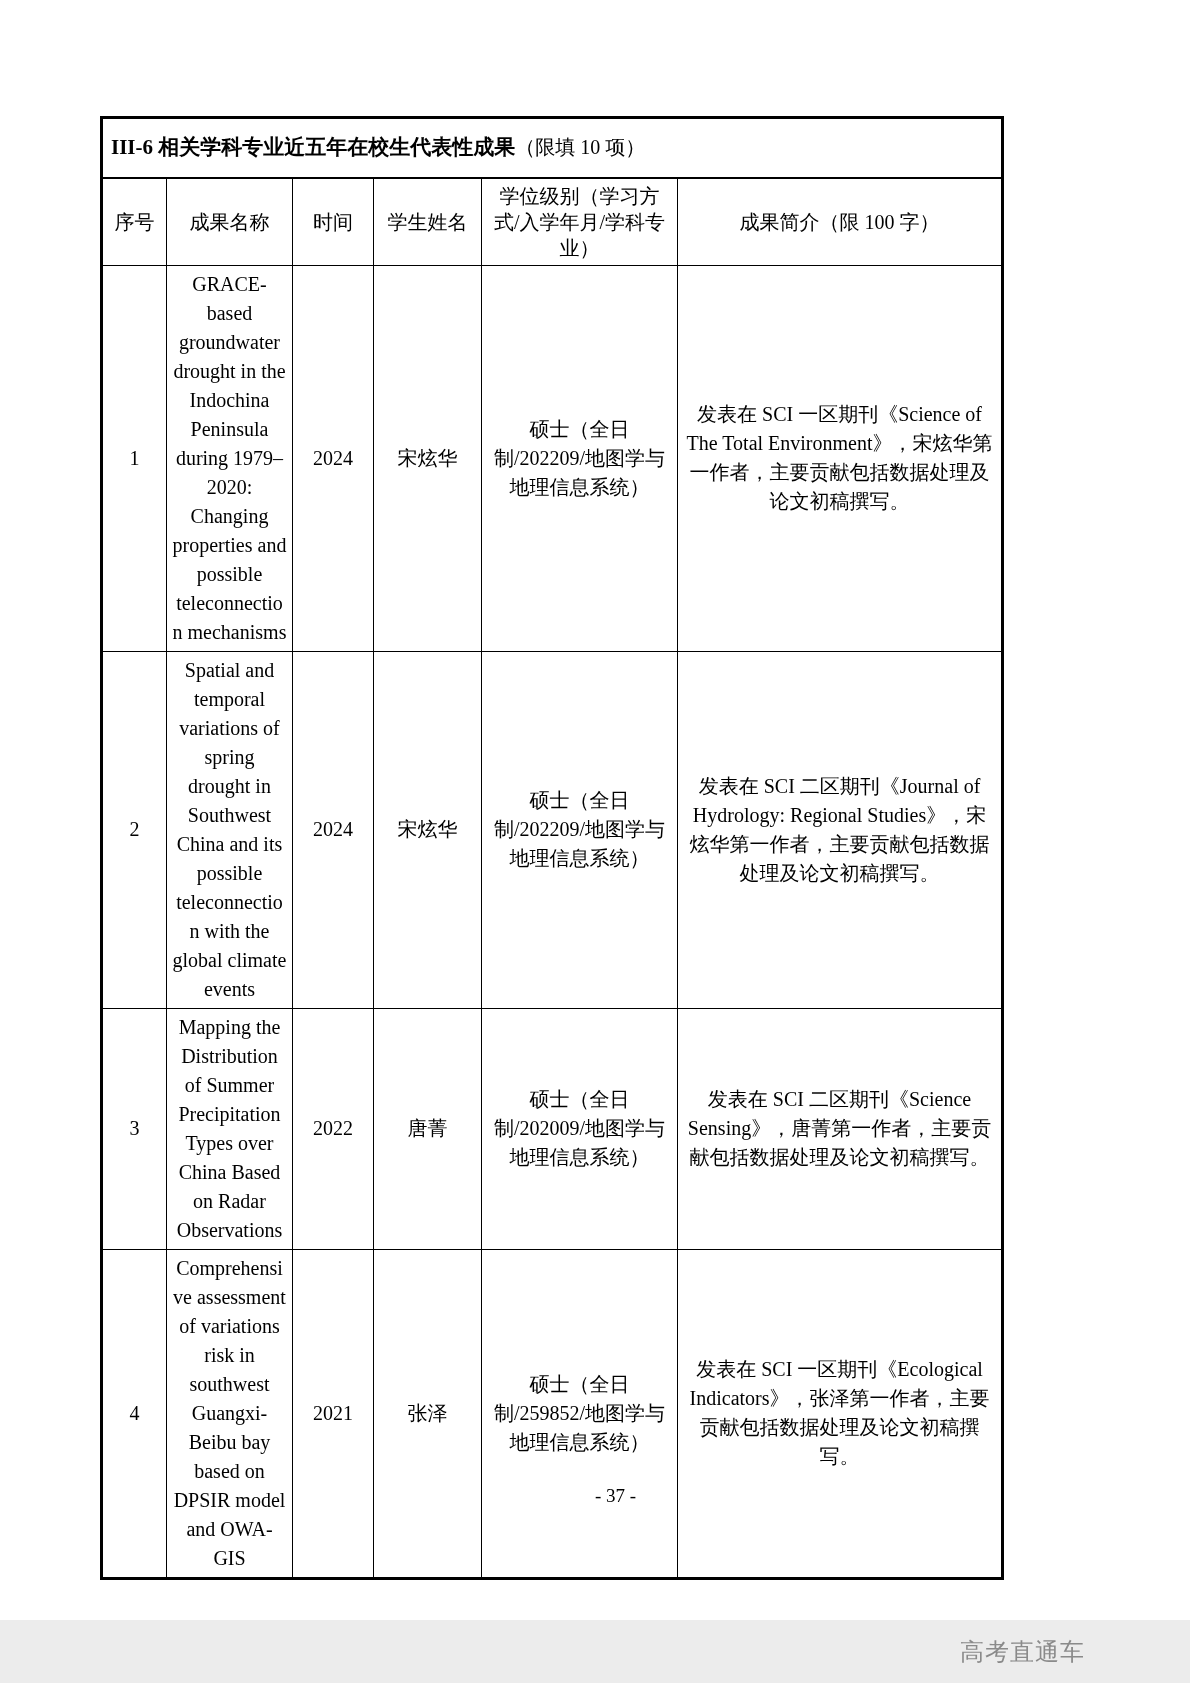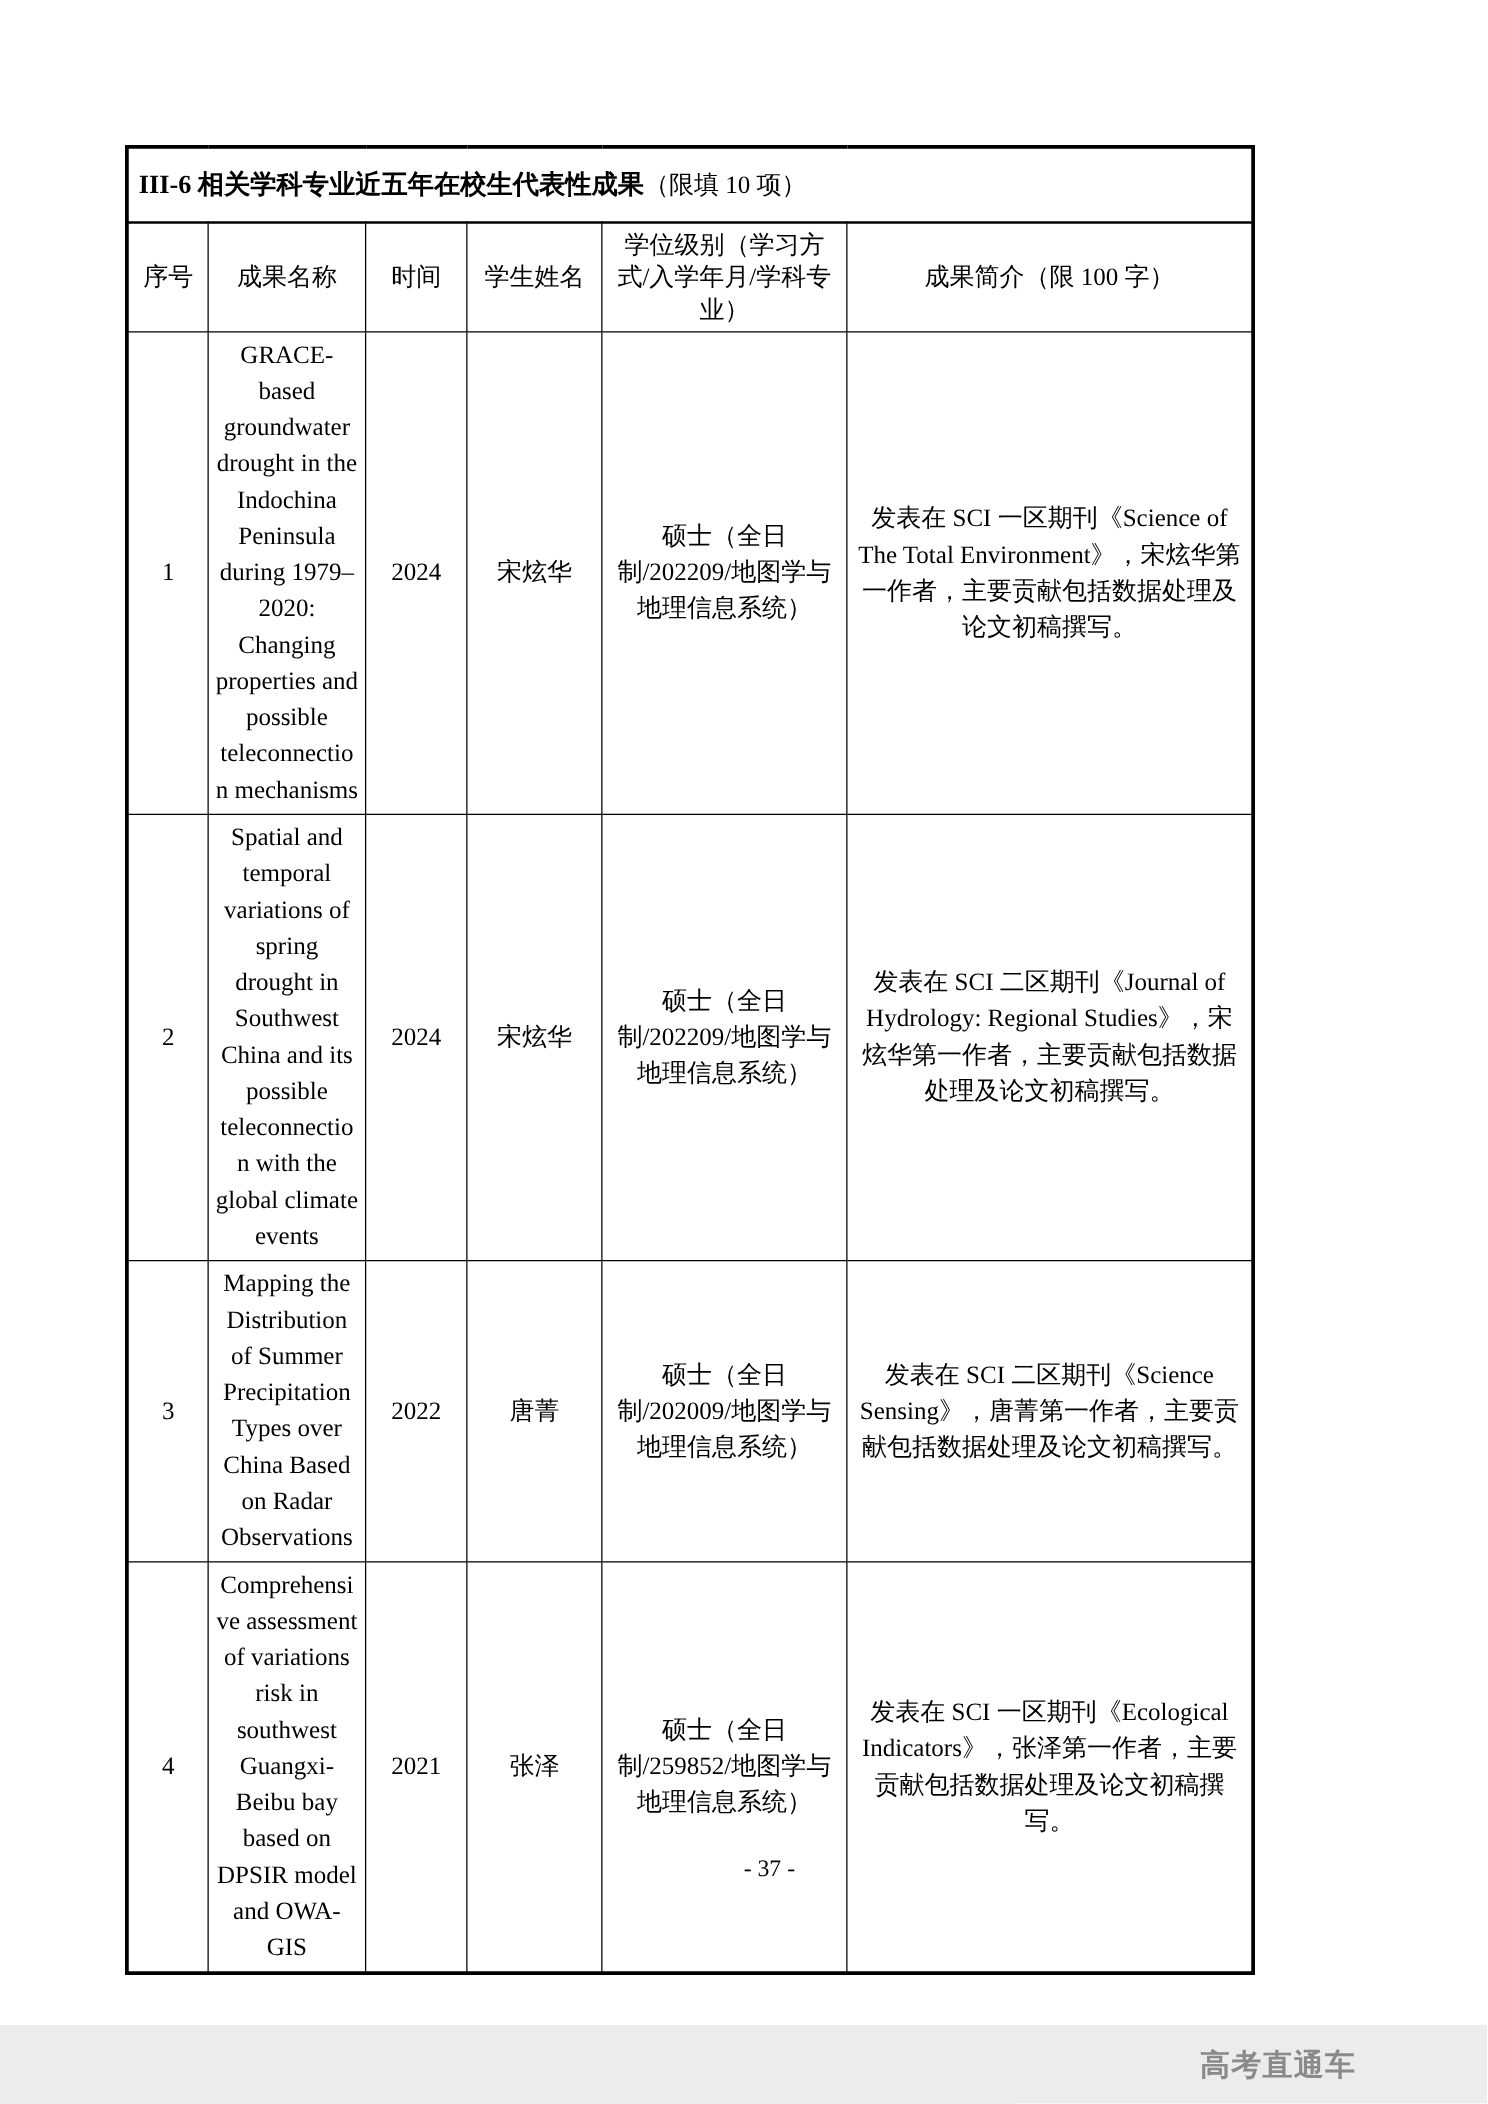--- a/index.html
+++ b/index.html
@@ -85,21 +85,21 @@
     height: 63px;
     background: #ececec;
     display: flex;
     align-items: center;
     justify-content: flex-end;
     padding-right: 105px;
     box-sizing: border-box;
   }
   .watermark {
     font-family: "Liberation Sans", "DejaVu Sans", sans-serif;
-    font-weight: bold;
+    font-weight: normal;
     font-size: 24px;
     color: #8a8a8a;
     letter-spacing: 1px;
   }
 </style>
 </head>
 <body>
 
 <div class="page">
 

